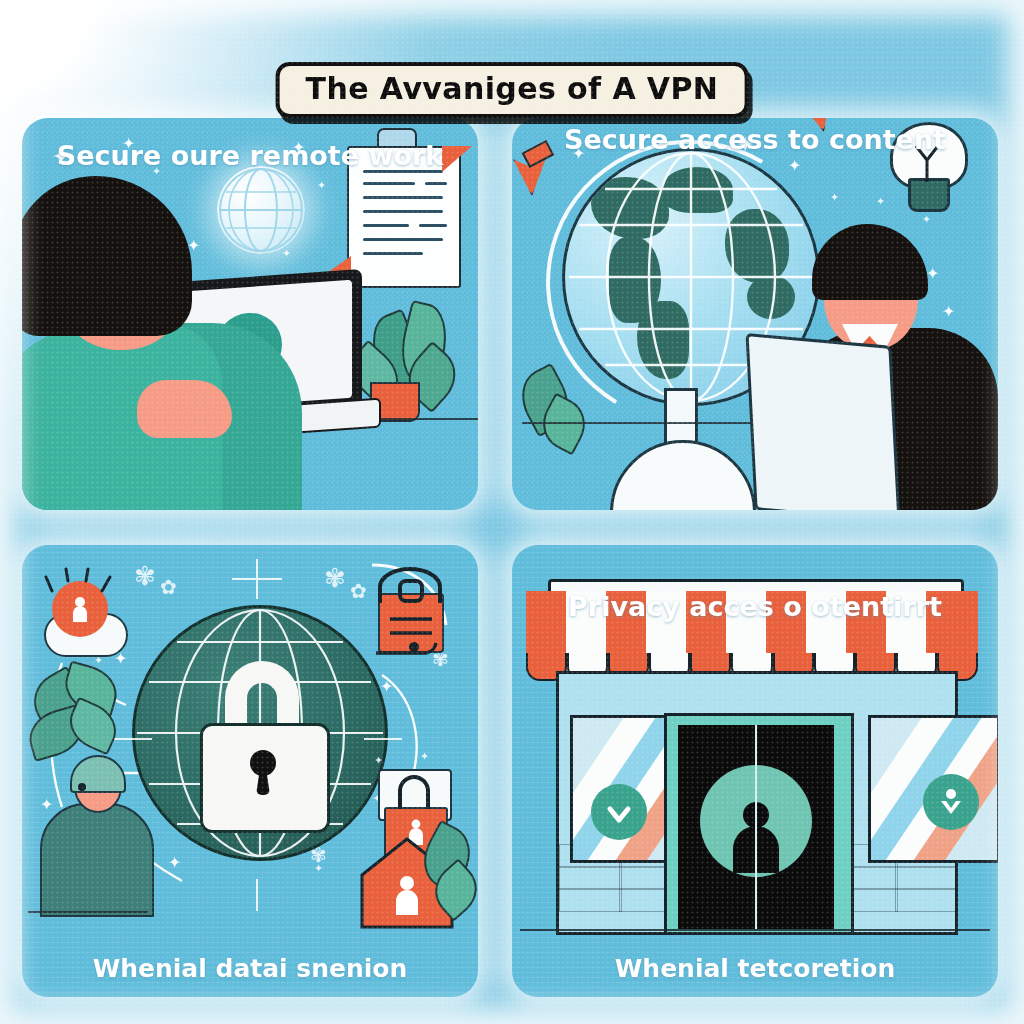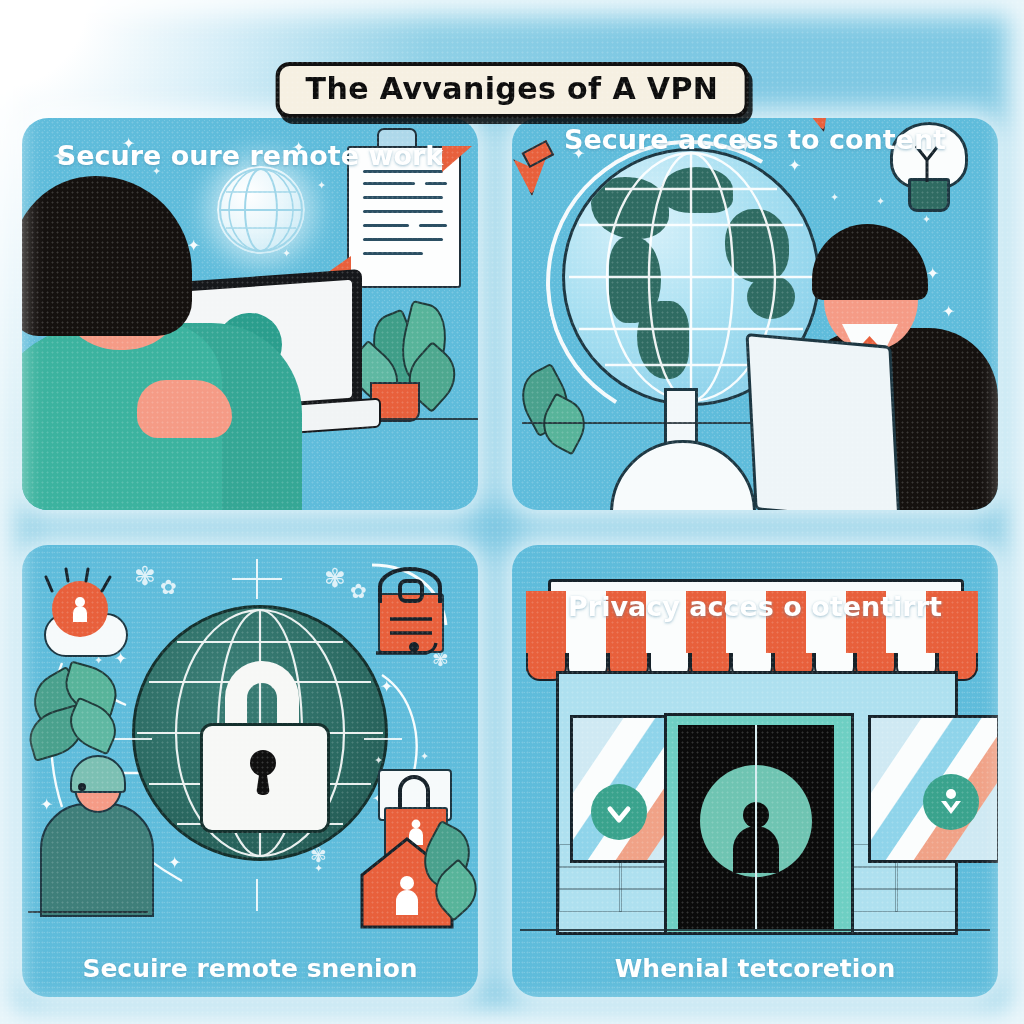--- a/index.html
+++ b/index.html
@@ -457,21 +457,21 @@
       <div class="leaf3" style="left:42px;top:122px;width:50px;height:40px;border-radius:8% 60% 8% 60%;transform:rotate(16deg);background:#58b49a;"></div>
       <div class="leaf3" style="left:6px;top:166px;width:52px;height:40px;border-radius:60% 8% 60% 8%;transform:rotate(-16deg);background:#4aa18d;"></div>
       <div class="leaf3" style="left:46px;top:160px;width:46px;height:38px;border-radius:8% 60% 8% 60%;transform:rotate(24deg);background:#5fb8a2;"></div>
 
       <div class="person3-body"></div>
       <div class="person3-head"></div>
       <div class="person3-hair"></div>
       <div style="position:absolute;left:56px;top:238px;width:8px;height:8px;background:#16222a;border-radius:50%;"></div>
       <div class="ground" style="left:6px;top:366px;width:120px;"></div>
     </div>
-    <div class="pcap" style="bottom:14px;">Secuire remote snenion</div>
+    <div class="pcap" style="bottom:14px;">Whenial datai snenion</div>
   </div>
 
   <div class="panel p4">
     <div class="art">
 
       <div class="awn-top"></div>
       <div class="awning">
         <div class="strip" style="left:0px;  width:40px;background:#e8603c;"></div>
         <div class="strip" style="left:40px; width:40px;background:#fbfdfd;"></div>
         <div class="strip" style="left:80px; width:40px;background:#e8603c;"></div>

